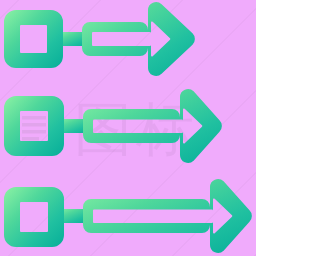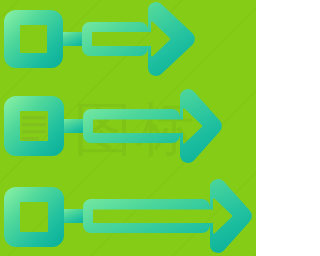--- a/index.html
+++ b/index.html
@@ -48,21 +48,21 @@
   #icon-art {
     position: absolute;
     inset: 0;
     width: 256px;
     height: 256px;
   }
 </style>
 </head>
 <body>
 
-<div id="icon-canvas" style="width: 256px; height: 256px; background: #84cc16;">
+<div id="icon-canvas" style="width: 256px; height: 256px; background: #f0abfc;">
 
   <div id="watermark-stripes"></div>
   <div id="watermark-text" style="color: rgba(0, 0, 0, 0.043);">图标</div>
 
   <svg id="icon-art" viewBox="0 0 256 256" xmlns="http://www.w3.org/2000/svg">
     <defs>
       <linearGradient id="gradGreenTeal" x1="0" y1="0" x2="1" y2="1">
           <stop offset="0%" stop-color="#8CF2A4"></stop>
           <stop offset="35%" stop-color="#4FD79B"></stop>
           <stop offset="70%" stop-color="#20C0A0"></stop>

